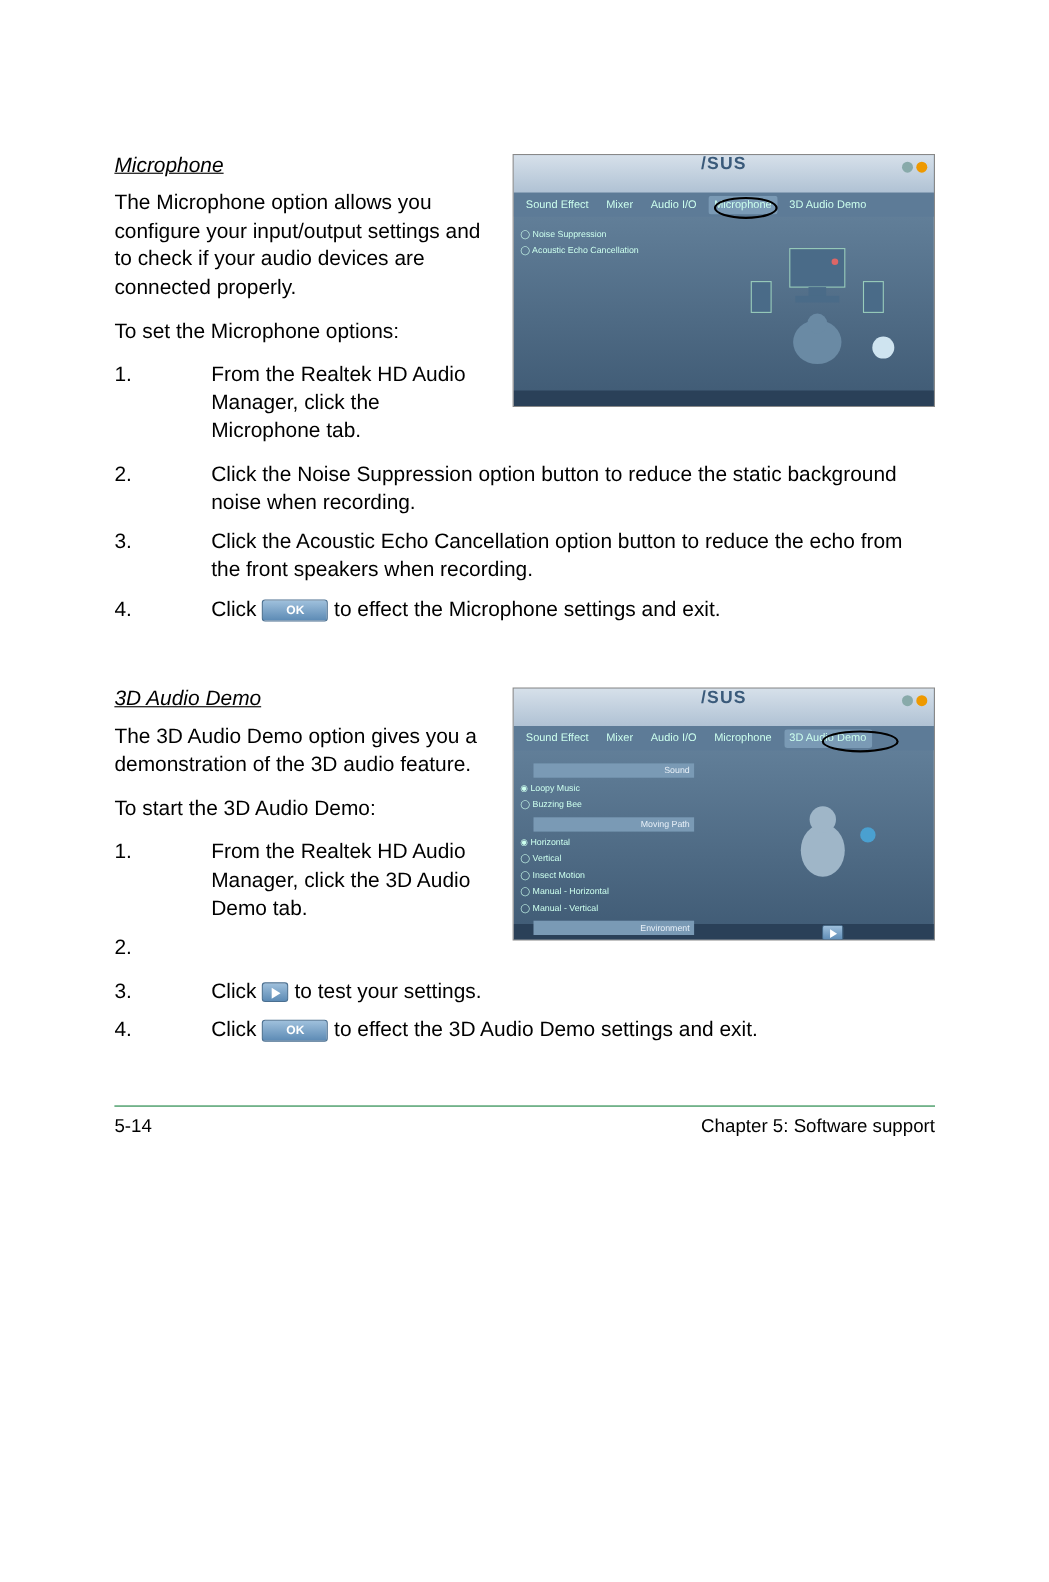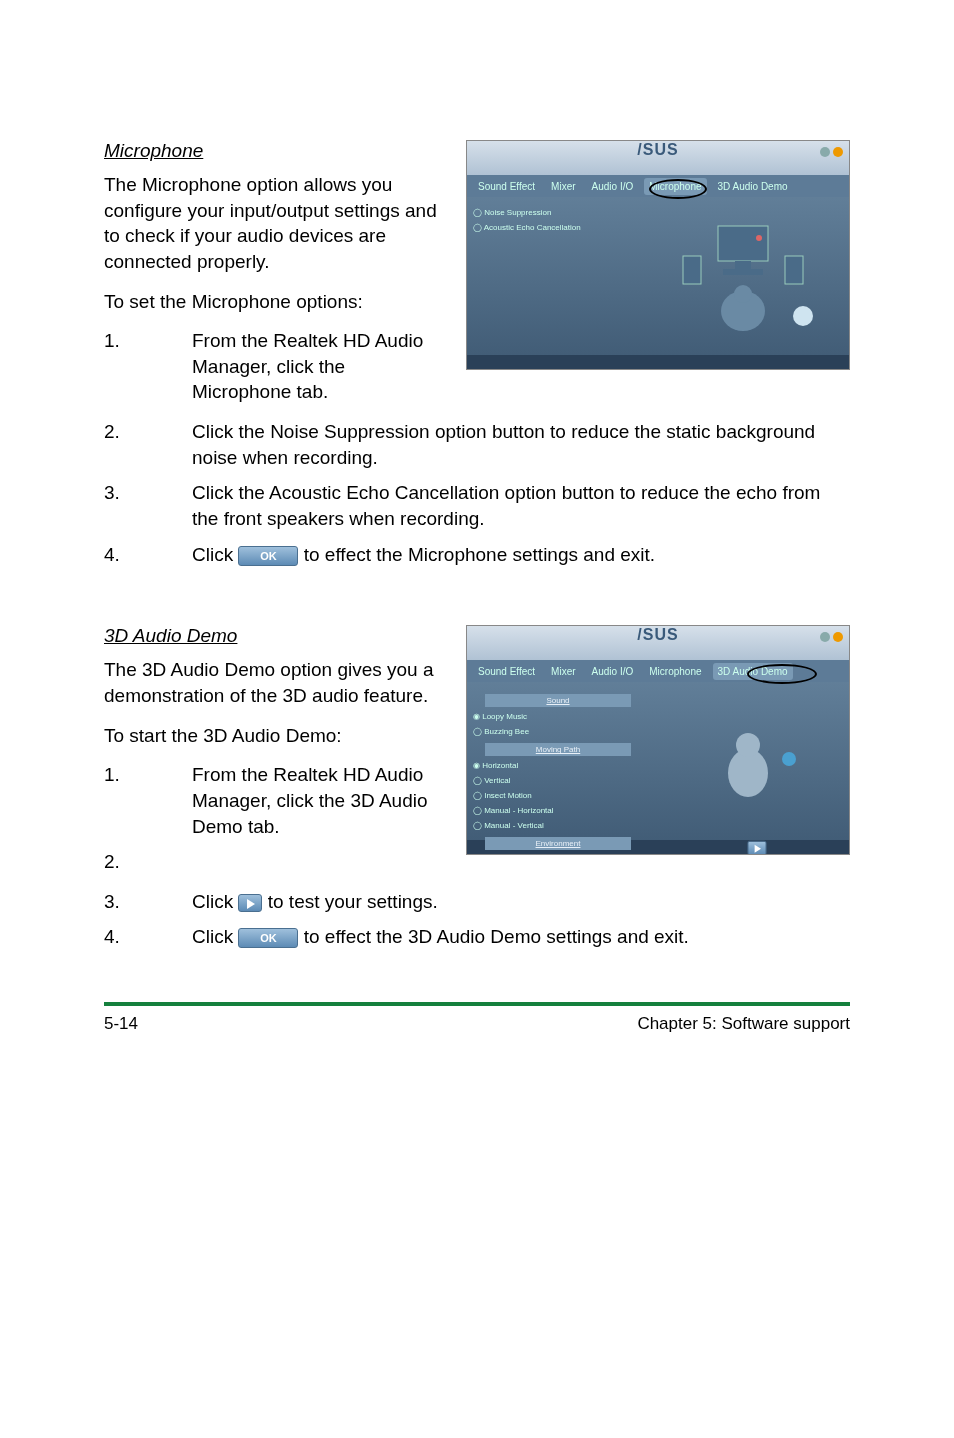--- a/index.html
+++ b/index.html
@@ -13,33 +13,33 @@
   .screenshot { width: 384px; height: 230px; background: linear-gradient(#6c8aa4, #3f5a74); border: 1px solid #888; position: relative; overflow: hidden; }
   .ss-header { height: 34px; background: linear-gradient(#d6e0ea, #b0c2d4); display: flex; align-items: flex-start; justify-content: center; position: relative; }
   .ss-logo { font-family: sans-serif; font-weight: bold; color: #3a5a7a; font-size: 16px; letter-spacing: 1px; }
   .ss-tabs { height: 22px; background: #5d7b97; display: flex; font-size: 10px; color: #cfe; align-items: center; padding: 0 6px; gap: 6px; }
   .ss-tab { padding: 2px 4px; border: 1px solid transparent; border-radius: 3px; }
   .ss-tab.active { background: #7a9ab5; }
   .ss-ellipse { position: absolute; border: 2px solid #000; border-radius: 50%; }
   .ss-body { display: flex; height: 158px; gap: 20px; }
   .ss-side { width: 150px; padding: 8px 6px; font-size: 8px; color: #cfe; }
   .ss-opt { padding: 3px 0; }
-  .ss-panelhead { background: #7a9ab5; font-size: 8px; color: #e8f0f8; padding: 2px 4px; margin: 4px 0 2px 12px; text-align: center; text-decoration: underline; }
+  .ss-panelhead { background: #7a9ab5; font-size: 8px; color: #e8f0f8; padding: 2px 4px; margin: 4px 0 2px 12px; text-align: right; }
   .ss-main { flex: 1; display: flex; align-items: center; justify-content: center; }
   .ss-footer { height: 16px; background: #2a4058; }
   .ok-btn { display: inline-block; width: 60px; height: 20px; vertical-align: middle; background: linear-gradient(#9fc0dc, #5d8bb5); border: 1px solid #4a6f90; border-radius: 3px; font-size: 11px; color: #fff; text-align: center; line-height: 18px; font-weight: bold; }
   .play-btn { display: inline-block; width: 24px; height: 18px; vertical-align: middle; background: linear-gradient(#9fc0dc, #5d8bb5); border: 1px solid #4a6f90; border-radius: 3px; position: relative; }
   .play-btn::after { content: ''; position: absolute; left: 8px; top: 4px; border-left: 8px solid #fff; border-top: 5px solid transparent; border-bottom: 5px solid transparent; }
   ol.numlist { list-style: none; font-size: 19px; line-height: 1.35; }
   ol.numlist > li { display: flex; margin-bottom: 10px; }
   ol.numlist > li .num { width: 44px; flex-shrink: 0; }
   ol.numlist > li .body { flex: 1; margin-left: 44px; }
   .spacer { height: 48px; }
   .speaker-svg { width: 160px; height: 120px; }
-  .footer { position: absolute; bottom: 64px; left: 104px; right: 104px; border-top: 4px solid #15803d; padding-top: 8px; display: flex; justify-content: space-between; font-size: 17px; margin-top: 44px; }
+  .footer { position: absolute; bottom: 64px; left: 104px; right: 104px; border-top: 1px solid #15803d; padding-top: 8px; display: flex; justify-content: space-between; font-size: 17px; margin-top: 44px; }
   .dots { position: absolute; right: 6px; top: 6px; display: flex; gap: 3px; }
   .dot { width: 10px; height: 10px; border-radius: 50%; }
   .dot.g { background: #8aa; }
   .dot.o { background: #e90; }
 </style>
 </head>
 <body>
 
 <div class="page">
 

